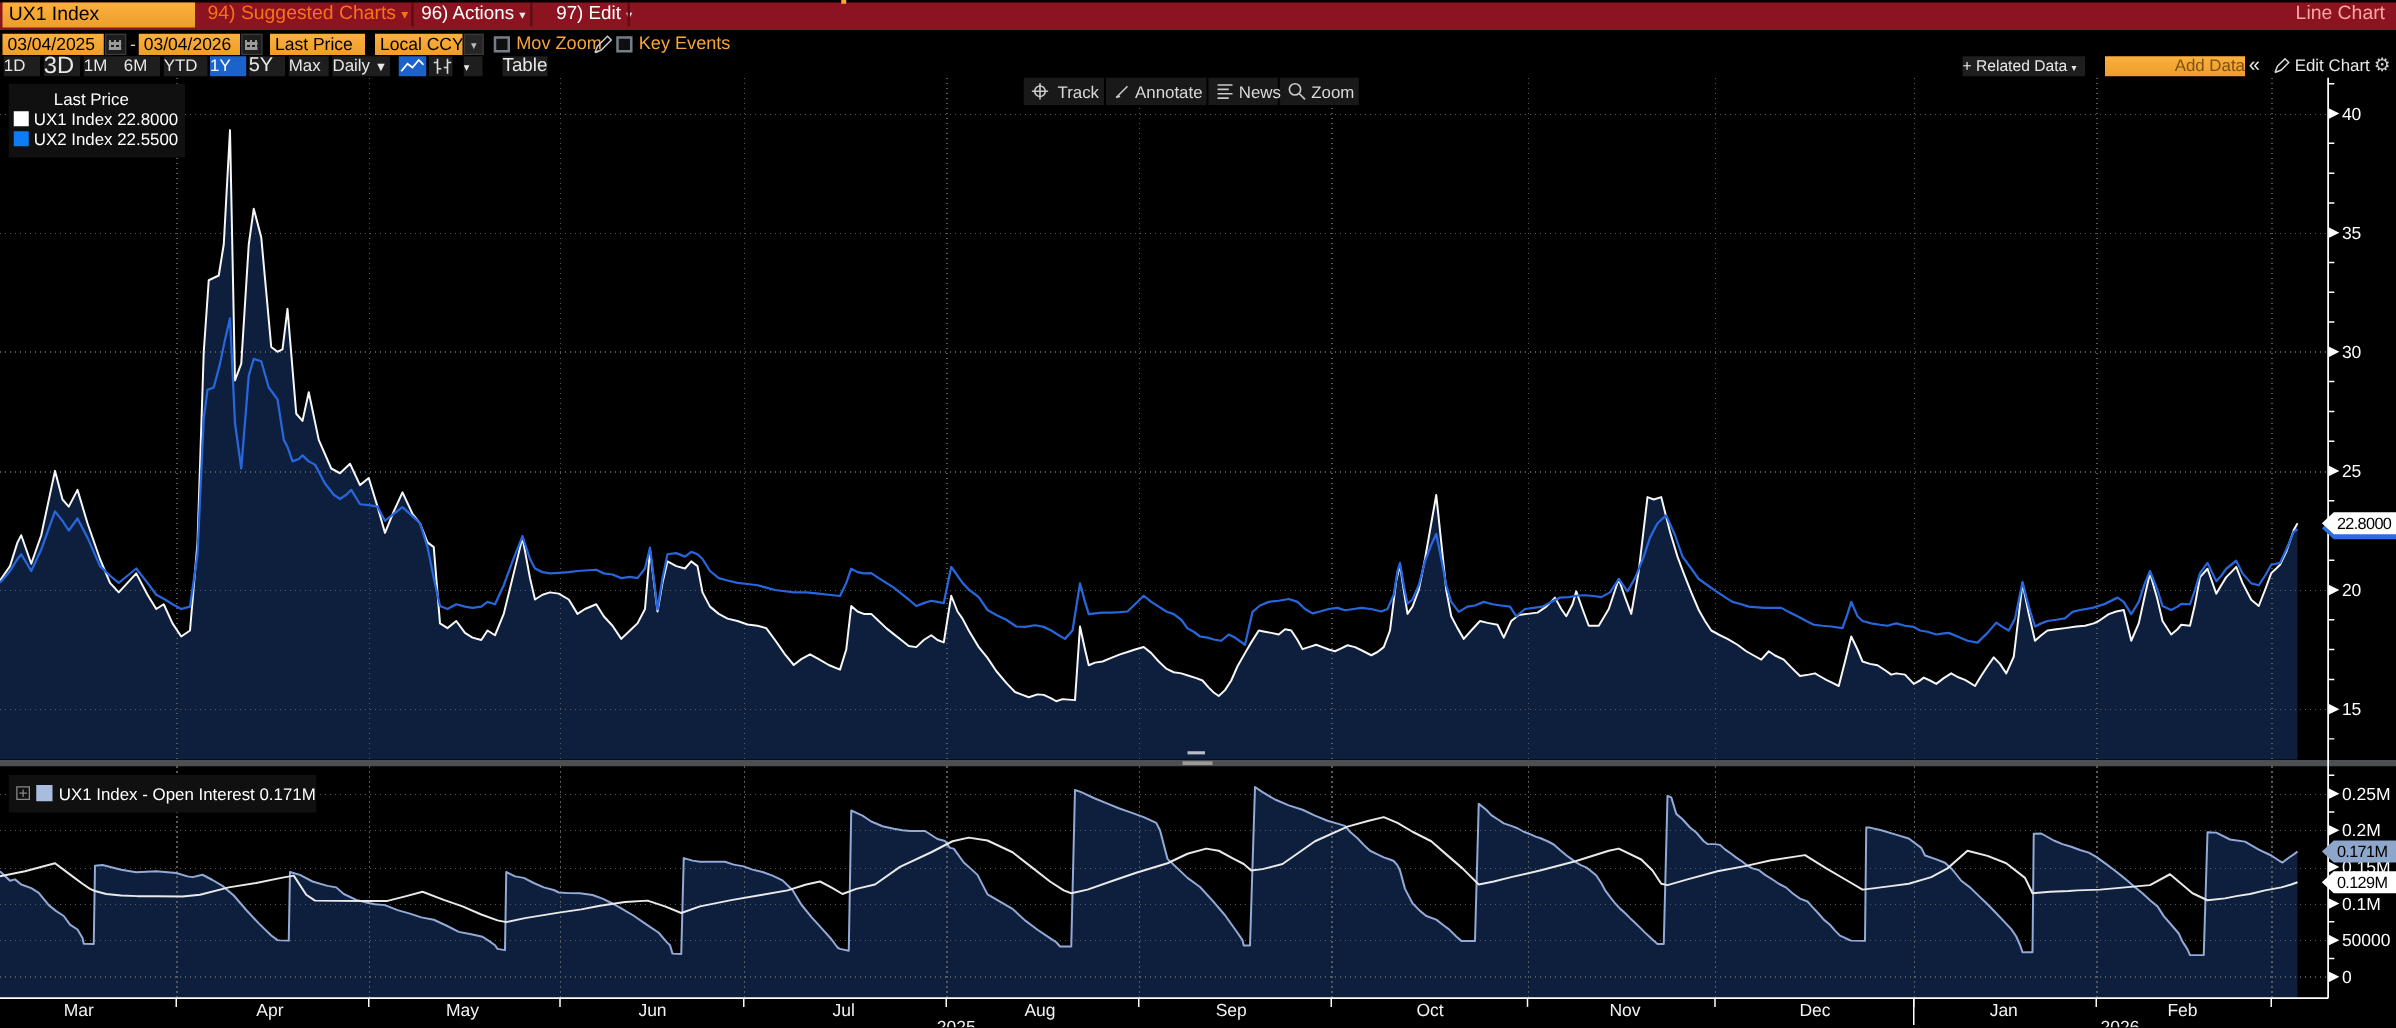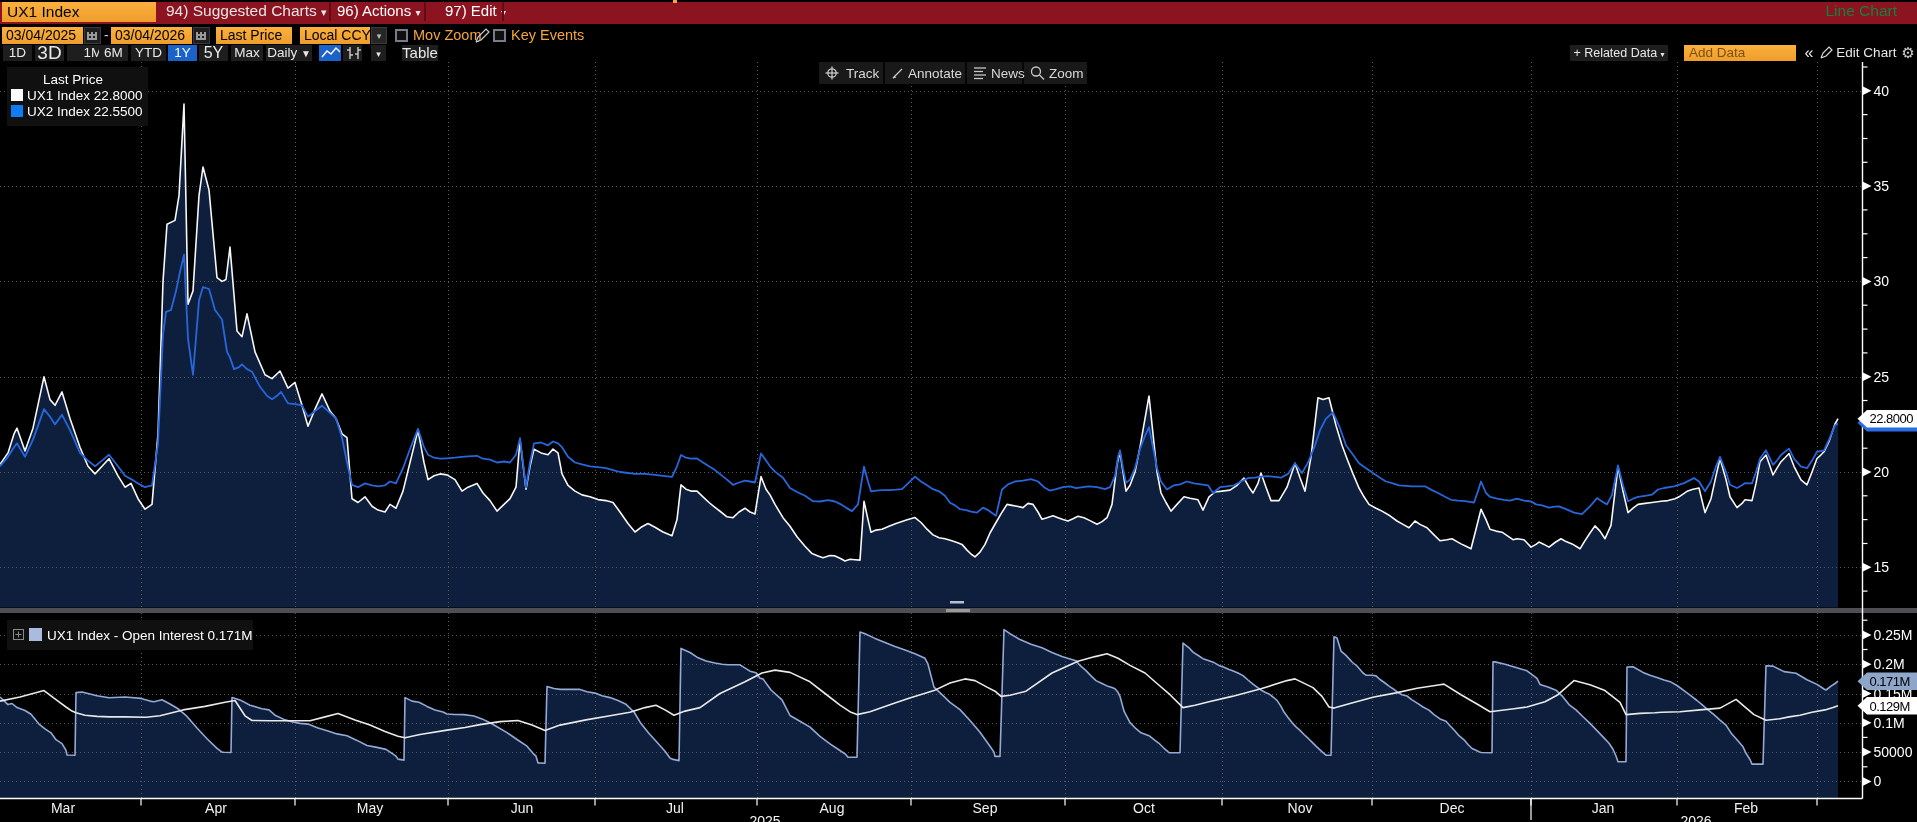--- a/index.html
+++ b/index.html
@@ -13,36 +13,36 @@
 .f2{position:absolute;top:2px;height:17px;line-height:17px;font-size:14px;white-space:nowrap;overflow:hidden;
  background:linear-gradient(#fbb03d,#ee9d2b);color:#000;padding-left:4px}
 .cal{position:absolute;top:2px;width:17px;height:17px;background:#1d1d1d;border:1px solid #3a3a3a}
 .cal:before{content:"";position:absolute;left:2px;top:4px;width:10px;height:8px;
  background:repeating-linear-gradient(90deg,#9a9a9a 0 2px,transparent 2px 4px),
  repeating-linear-gradient(0deg,#9a9a9a 0 2px,transparent 2px 4px)}
 .chk{position:absolute;top:4px;width:13px;height:13px;background:#0f0f0f;border:2px solid #767d88}
 .otx{position:absolute;top:0;height:20px;line-height:20px;color:#f6a63a;font-size:14.5px}
 .bar3{position:absolute;left:0;top:45px;width:1917px;height:17px;background:#000}
 .b3{position:absolute;top:0;height:16px;line-height:16px;background:#1e1e1e;color:#e8e8e8;
- font-size:13.5px;text-align:center;white-space:nowrap}
+ font-size:13.5px;white-space:nowrap}
 .b3s{background:#1c62cb;color:#fff}
 </style></head>
 <body>
 <div id="page">
 <div class="bar1">
       <div style="position:absolute;left:673px;top:-2px;width:4px;height:3px;background:#f6a63a"></div>
     </div>
     <div class="obox" style="left:2px;top:2px;width:154px;height:20px;line-height:20px;font-size:15.5px;padding-left:5px">UX1 Index</div>
-    <div class="r1t" style="left:166px;color:#e5e5e5">94) Suggested Charts <span style="font-size:11px">▾</span></div>
+    <div class="r1t" style="left:166px;color:#f97316">94) Suggested Charts <span style="font-size:11px">▾</span></div>
     <div class="sep1" style="left:329px"></div>
     <div class="r1t" style="left:337px;color:#fff;font-size:15px">96) Actions <span style="font-size:10px;color:#e8e8e8">▾</span></div>
     <div class="sep1" style="left:424px"></div>
     <div class="r1t" style="left:445px;color:#fff;font-size:15px">97) Edit <span style="font-size:10px;color:#e8e8e8">▾</span></div>
     <div class="sep1" style="left:502px"></div>
-    <div class="r1t" style="right:20px;color:#15803d">Line Chart</div>
+    <div class="r1t" style="right:9px;color:#fca5a5">Line Chart</div>
 <div class="bar2">
       <div class="f2" style="left:2px;width:81px">03/04/2025</div>
       <div class="cal" style="left:84px"></div>
       <div style="position:absolute;left:104px;top:2px;color:#ccc;font-size:14px">-</div>
       <div class="f2" style="left:111px;width:81px">03/04/2026</div>
       <div class="cal" style="left:193px"></div>
       <div class="f2" style="left:216px;width:76px">Last Price</div>
       <div class="f2" style="left:300px;width:70px">Local CCY</div>
       <div style="position:absolute;left:371px;top:2px;width:16px;height:17px;background:#262626;border:1px solid #3a3a3a;color:#bbb;font-size:9px;text-align:center;line-height:17px">▾</div>
       <div class="chk" style="left:395px"></div>
@@ -73,21 +73,21 @@
             <line x1="4" y1="4" x2="7" y2="4"></line>
             <line x1="7" y1="9" x2="10" y2="9"></line>
             <line x1="15" y1="1" x2="15" y2="13"></line>
             <line x1="12" y1="8" x2="15" y2="8"></line>
             <line x1="15" y1="4" x2="18" y2="4"></line>
           </g>
         </svg></div>
       <div class="b3" style="left:371px;width:15px;font-size:13.5px"><span style="font-size:9px">▾</span></div>
       <div class="b3" style="left:402px;width:36px;font-size:15px">Table</div>
       <div class="b3" style="left:1570px;width:98px;font-size:12.5px">+ Related Data <span style="font-size:8px">▾</span></div>
-      <div class="b3" style="left:1684px;width:112px;background:linear-gradient(#fbb03d,#ee9d2b);color:#7a5114;text-align:left;padding-left:5px">Add Data</div>
+      <div class="b3" style="left:1684px;width:112px;background:linear-gradient(#fbb03d,#ee9d2b);color:#7a5114;text-align:right;padding-left:5px">Add Data</div>
       <div class="b3" style="left:1799px;width:20px;background:none;font-size:16px">«</div>
       <div class="b3" style="left:1819px;width:78px;background:none"><svg width="13" height="13" style="vertical-align:-2px">
           <path d="M1,12 L3,7 9,1 12,4 6,10 1,12" fill="none" stroke="#d9d9d9" stroke-width="1.2"></path>
         </svg> Edit Chart</div>
       <div class="b3" style="left:1899px;width:18px;background:none;font-size:15px;color:#cfcfcf">⚙</div>
     </div>
 <svg width="1917" height="760" viewBox="0 62 1917 760" style="position:absolute;left:0;top:62px">
 <polygon points="0,607.5 0,464.4 8,452.9 14,433.9 17,428.2 25,451.0 33,428.2 44,376.7 50,399.6 55,405.3 62,391.9 70,418.6 80,447.2 88,466.3 95,473.9 102,466.3 109,458.7 118,475.8 125,487.2 131,483.4 138,498.7 145,509.2 152,504.4 158,433.9 163,281.4 167,224.2 175,220.4 179,195.6 184,104.1 188,304.3 193,290.9 199,195.6 203,167.0 209,189.9 217,277.6 222,281.4 226,279.5 230,247.1 237,331.0 242,336.7 247,313.8 255,351.9 265,374.8 272,378.6 280,371.0 288,388.1 295,382.4 302,405.3 308,426.3 315,409.1 322,393.9 330,411.0 336,418.6 342,433.9 347,437.7 352,498.7 358,502.5 365,496.8 372,506.3 378,510.1 385,512.0 390,504.4 396,508.2 403,491.1 410,462.5 418,430.1 424,462.5 428,479.6 434,475.8 440,473.9 447,474.9 455,479.6 462,491.1 468,487.2 477,483.4 483,493.0 490,500.6 497,511.1 504,504.4 510,498.7 516,487.2 520,439.6 526,489.2 530,466.3 534,449.1 541,452.9 548,454.8 553,449.1 558,452.9 562,473.9 568,485.3 575,491.1 582,494.9 590,496.8 598,499.6 606,500.6 613,502.5 620,512.0 628,523.5 635,532.0 641,527.3 648,523.5 655,527.3 663,532.0 672,535.7 677,519.6 681,484.8 686,489.2 691,491.1 697,491.1 703,496.8 709,502.5 715,507.3 721,512.0 727,516.8 733,517.7 739,512.0 745,508.2 750,512.0 755,513.9 761,476.6 766,489.2 770,494.9 775,504.4 783,517.7 790,526.3 797,536.8 805,546.3 812,553.6 818,555.9 823,557.8 830,555.5 835,555.9 841,558.7 845,561.0 850,559.3 855,559.7 860,560.1 864,501.2 868,519.6 871,532.2 876,530.1 882,529.2 889,526.3 896,523.5 902,521.6 908,519.6 915,517.6 921,522.5 927,529.2 933,534.9 939,537.8 945,538.7 951,540.6 957,542.5 962,544.4 967,550.1 971,554.0 975,556.8 980,552.1 985,544.4 990,533.0 996,522.5 1001,513.9 1007,504.4 1012,505.4 1017,506.3 1023,507.6 1028,503.4 1033,504.4 1038,512.0 1042,519.3 1047,517.7 1053,515.8 1058,517.7 1063,519.6 1068,521.0 1073,518.7 1078,516.2 1084,517.7 1090,520.6 1097,524.2 1102,521.6 1107,517.7 1112,504.4 1117,464.4 1120,451.8 1123,472.0 1126,491.1 1130,485.3 1135,472.0 1140,447.2 1145,418.6 1149,396.0 1153,433.9 1157,472.0 1161,493.0 1166,502.5 1171,511.1 1177,504.4 1184,496.8 1190,498.3 1198,499.8 1203,510.1 1209,496.8 1215,492.0 1222,491.1 1230,490.1 1237,485.3 1244,478.1 1249,487.2 1253,493.0 1258,483.4 1261,473.1 1266,487.2 1271,500.6 1279,500.6 1287,487.2 1295,463.2 1300,477.7 1305,491.1 1311,456.8 1318,397.7 1323,399.6 1329,397.7 1336,425.5 1342,445.3 1347,458.7 1353,473.9 1359,488.0 1364,496.8 1369,504.4 1376,508.2 1382,511.1 1390,515.8 1397,521.0 1403,524.4 1409,527.7 1415,521.0 1420,524.4 1427,527.7 1433,533.9 1440,540.8 1447,539.7 1452,538.7 1457,541.6 1461,543.9 1466,546.3 1471,548.8 1476,529.2 1481,509.2 1486,519.6 1490,529.2 1496,531.1 1502,532.2 1509,536.8 1513,539.7 1517,538.7 1524,539.7 1531,547.1 1536,544.4 1539,542.1 1544,544.4 1549,547.1 1555,542.5 1561,538.7 1566,541.6 1572,543.9 1576,546.3 1580,548.8 1585,540.6 1590,533.0 1595,525.9 1600,531.1 1605,538.7 1611,525.4 1618,466.7 1623,491.1 1628,512.6 1633,508.2 1638,504.4 1645,503.4 1652,502.5 1661,501.2 1668,500.6 1675,498.7 1679,496.8 1687,491.3 1693,489.2 1699,488.0 1705,512.6 1711,498.7 1716,475.8 1720,458.5 1726,479.6 1730,496.8 1737,507.6 1742,503.4 1745,499.8 1752,500.6 1756,483.4 1760,461.7 1766,455.0 1770,466.3 1773,474.9 1777,468.2 1781,461.7 1785,457.7 1789,453.5 1794,466.3 1801,479.8 1807,484.8 1812,472.0 1817,458.5 1821,454.8 1824,451.8 1829,441.5 1835,424.0 1838,418.6 1838,607.5" fill="#0d1f3c"></polygon>
 <rect x="0" y="608" width="1917" height="5" fill="#4d4f52"></rect>
 <rect x="946" y="609" width="24" height="3" fill="#9a9a9a"></rect>

